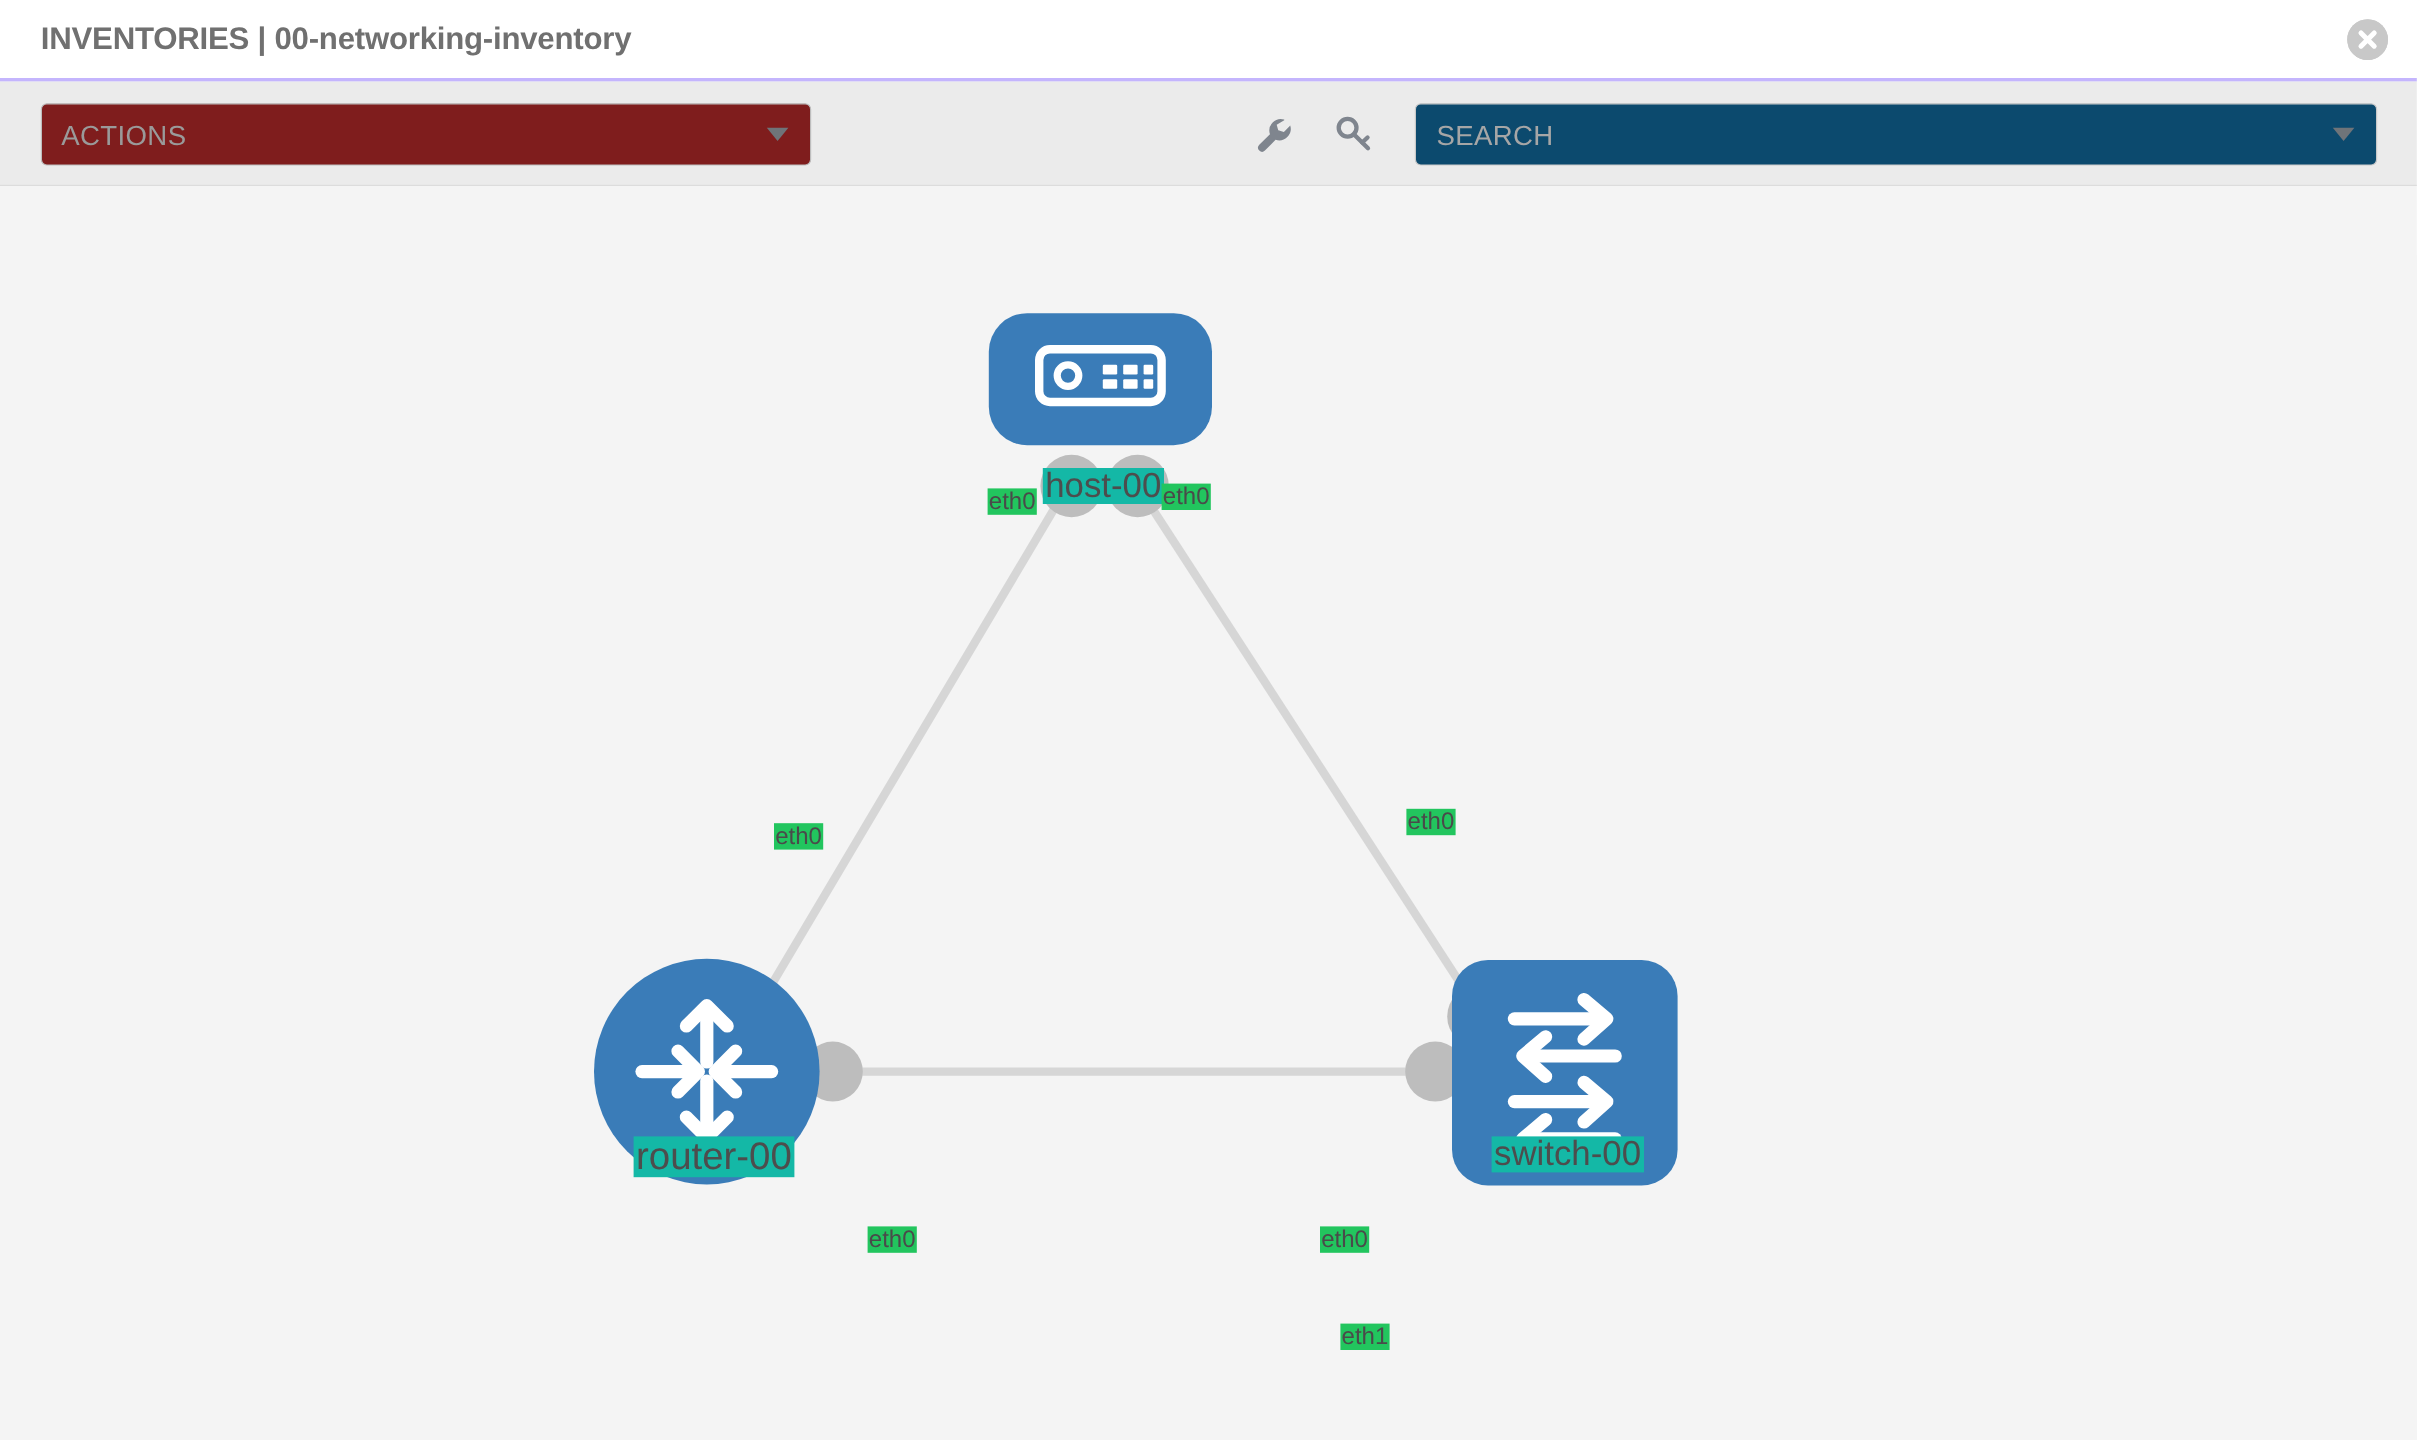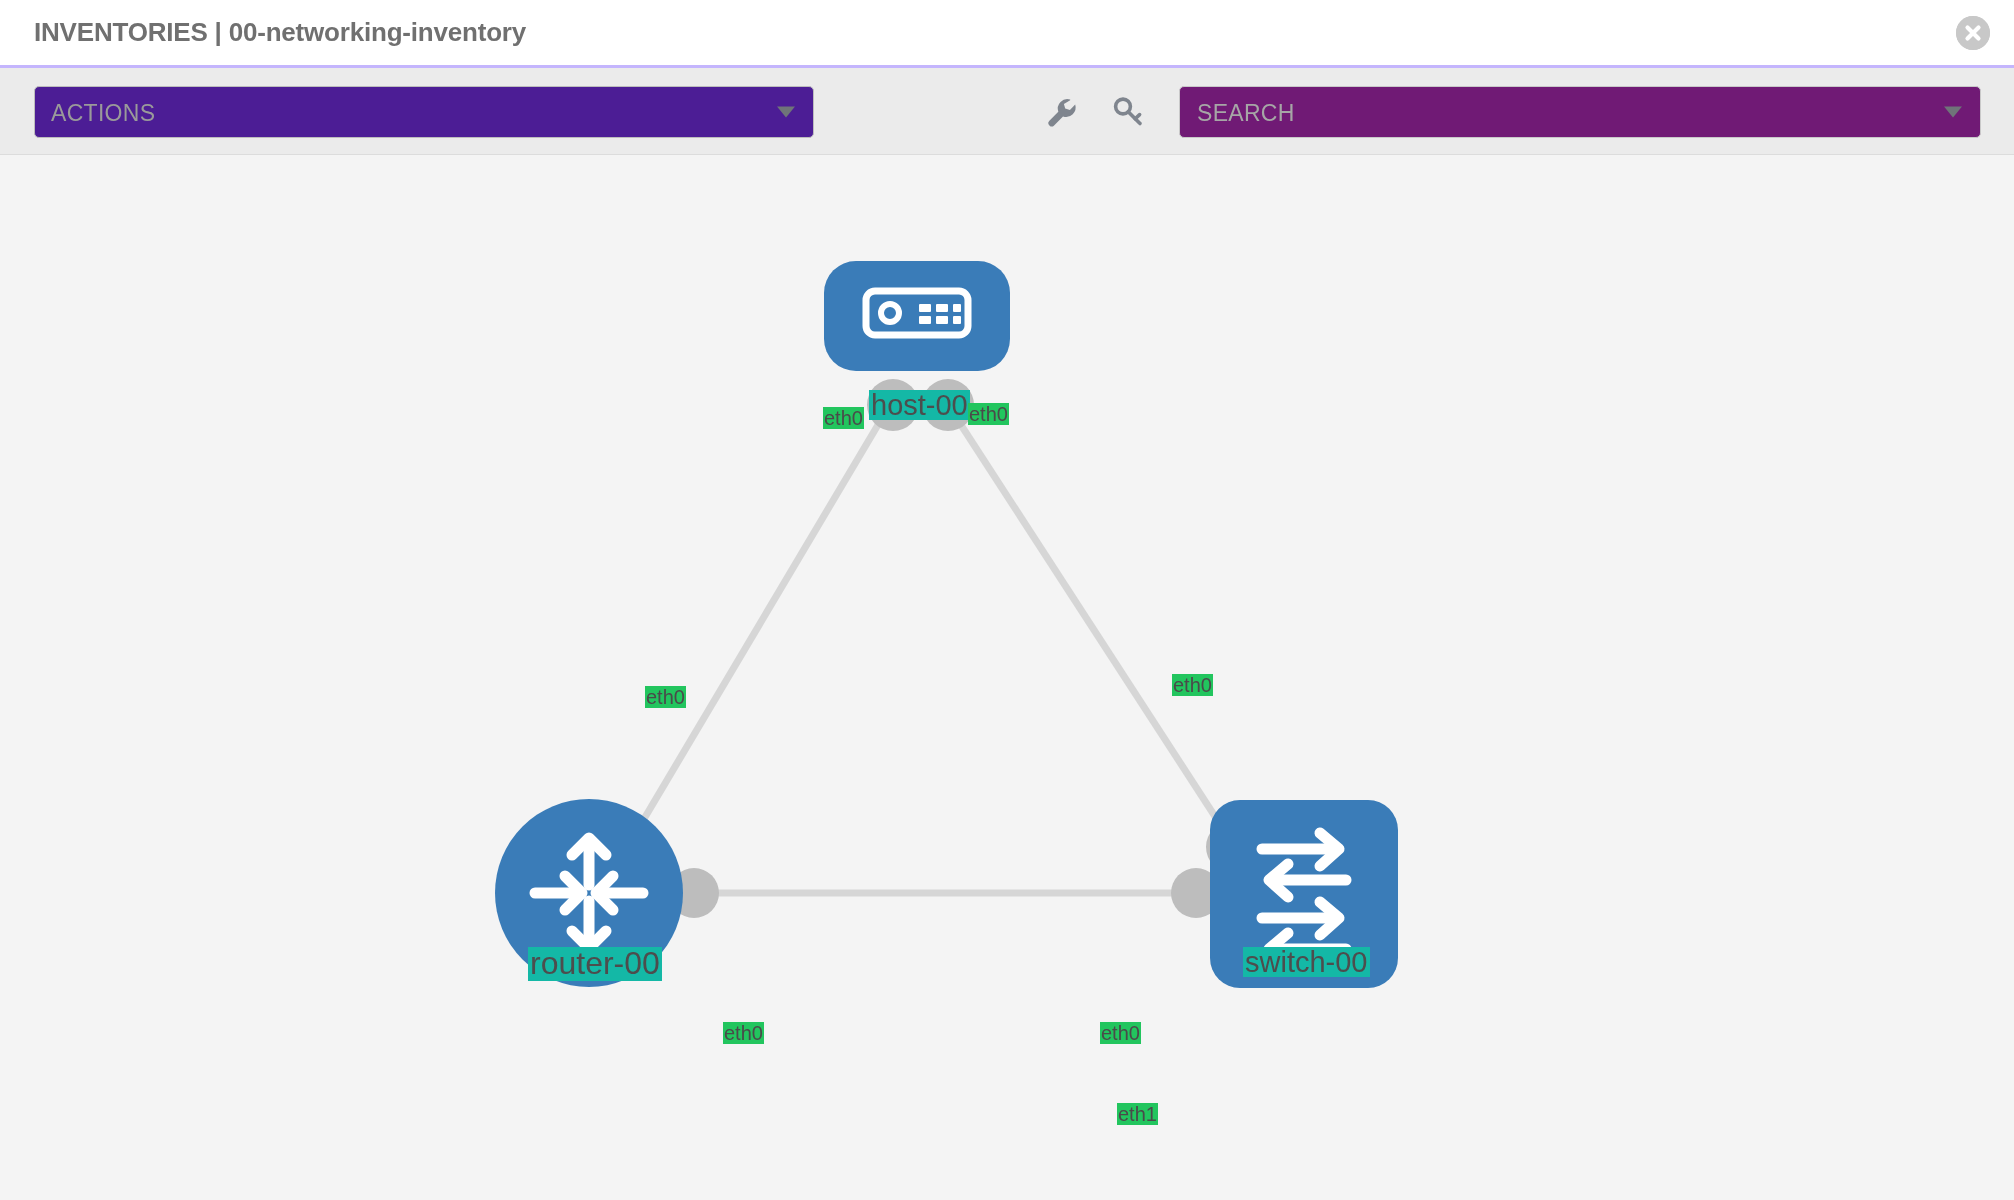--- a/index.html
+++ b/index.html
@@ -35,22 +35,22 @@
 
   
   .toolbar {
     position: absolute; left: 0; top: 68px;
     width: 2014px; height: 87px;
     background: #ebebeb;
     border-bottom: 1px solid #dcdcdc;
   }
   .actions-select {
     position: absolute; left: 34px; top: 18px;
-    width: 780px; height: 52px;
-    background: #4c1d95;
+    width: 642px; height: 52px;
+    background: #7f1d1d;
     border: 1px solid #bdbdbd;
     border-radius: 5px;
   }
   .actions-select .label {
     position: absolute; left: 16px; top: 13px;
     font-size: 23px; color: #9a9a9a; letter-spacing: 0.3px;
   }
   .caret {
     position: absolute; right: 18px; top: 50%;
     transform: translateY(-50%);
@@ -63,21 +63,21 @@
     position: absolute; top: 22px;
     width: 44px; height: 44px;
     cursor: pointer;
   }
   .tool-icon.wrench { left: 1040px; }
   .tool-icon.key    { left: 1106px; }
 
   .search-box {
     position: absolute; left: 1179px; top: 18px;
     width: 802px; height: 52px;
-    background: #701a75;
+    background: #0c4a6e;
     border: 1px solid #c9c9c9;
     border-radius: 5px;
   }
   .search-box .ph {
     position: absolute; left: 17px; top: 13px;
     font-size: 23px; color: #a6a6a6; letter-spacing: 0.3px;
   }
 
   
   .canvas {

